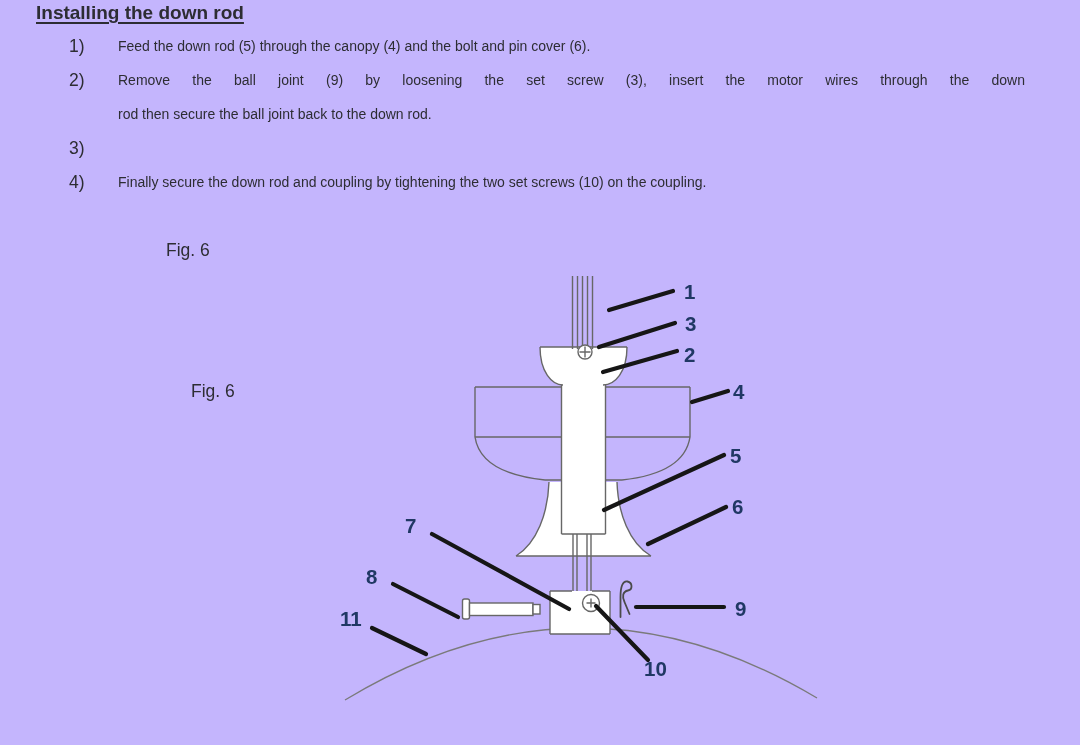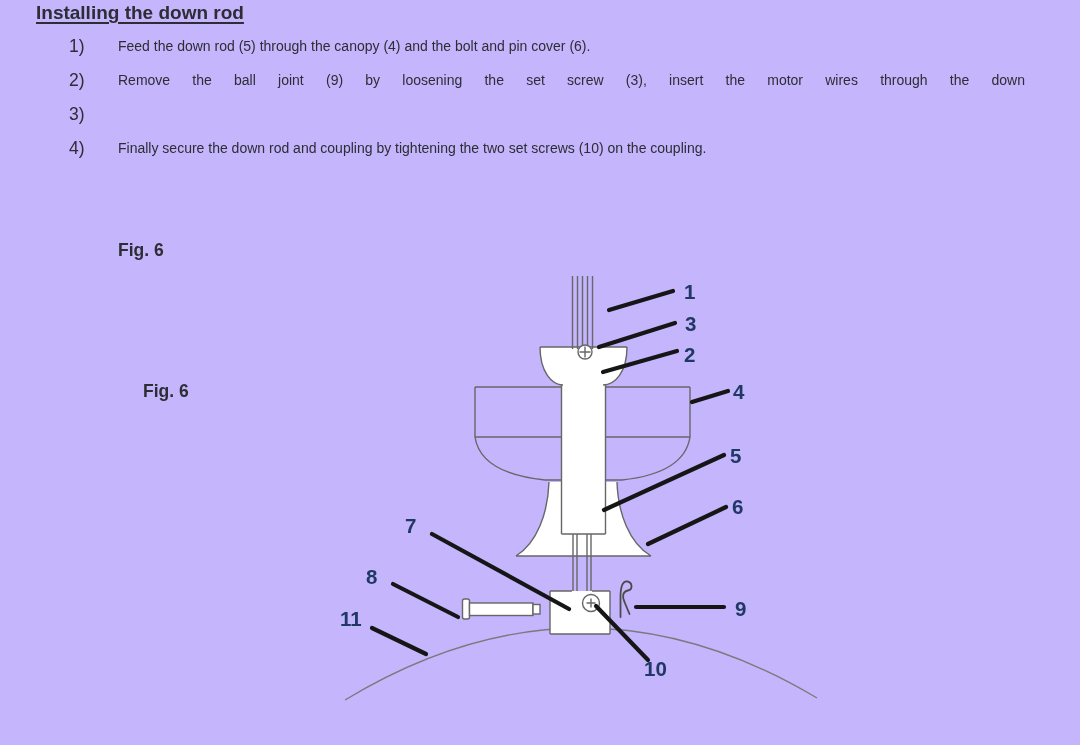--- a/index.html
+++ b/index.html
@@ -6,21 +6,21 @@
   .page{position:relative;width:1080px;height:745px;background:#c4b5fd;overflow:hidden;
         font-family:"Liberation Sans", sans-serif;color:#2d2d33;}
   .title{position:absolute;left:36px;top:2px;font-size:19px;font-weight:bold;
          text-decoration:underline;text-decoration-thickness:2px;text-underline-offset:3px;}
   .steps{position:absolute;left:69px;top:29px;width:956px;}
   .step{display:flex;}
   .num{width:49px;flex:0 0 49px;font-size:17.5px;line-height:34px;}
   .lines{flex:1 1 auto;min-width:0;}
   .line{font-size:14px;line-height:34px;white-space:nowrap;}
   .line.stretch{white-space:normal;text-align:justify;text-align-last:justify;height:34px;overflow:hidden;}
-  .figcap{position:absolute;font-weight:bold;font-size:17.5px;}
+  .figcap{position:absolute;font-weight:normal;font-size:17.5px;margin-left:48px;}
   .inline-cap{left:118px;top:233px;line-height:34px;}
   .side-cap{left:143px;top:380px;line-height:22px;}
   svg.diagram{position:absolute;left:0;top:0;width:1080px;height:745px;}
   .thin{stroke:#676767;stroke-width:1.4;fill:none;}
   .thinfill{stroke:#676767;stroke-width:1.4;fill:#ffffff;}
   .fillonly{fill:#ffffff;stroke:none;}
   .arcline{stroke:#7a7a7a;stroke-width:1.3;fill:none;}
   .leader{stroke:#161616;stroke-width:4.2;stroke-linecap:round;fill:none;}
   .pinline{stroke:#4a4a4a;stroke-width:1.8;fill:none;stroke-linecap:round;}
   .callout{font-family:"Liberation Sans",sans-serif;font-weight:bold;font-size:20.5px;fill:#203864;}
@@ -36,20 +36,21 @@
     <div class="step">
       <div class="num">1)</div>
       <div class="lines">
         <div class="line">Feed the down rod (5) through the canopy (4) and the bolt and pin cover (6).</div>
       </div>
     </div>
     <div class="step">
       <div class="num">2)</div>
       <div class="lines">
         <div class="line stretch">Remove the ball joint (9) by loosening the set screw (3), insert the motor wires through the down</div>
+        <div class="line">rod then secure the ball joint back to the down rod.</div>
       </div>
     </div>
     <div class="step">
       <div class="num">3)</div>
       <div class="lines">
       </div>
     </div>
     <div class="step">
       <div class="num">4)</div>
       <div class="lines">

